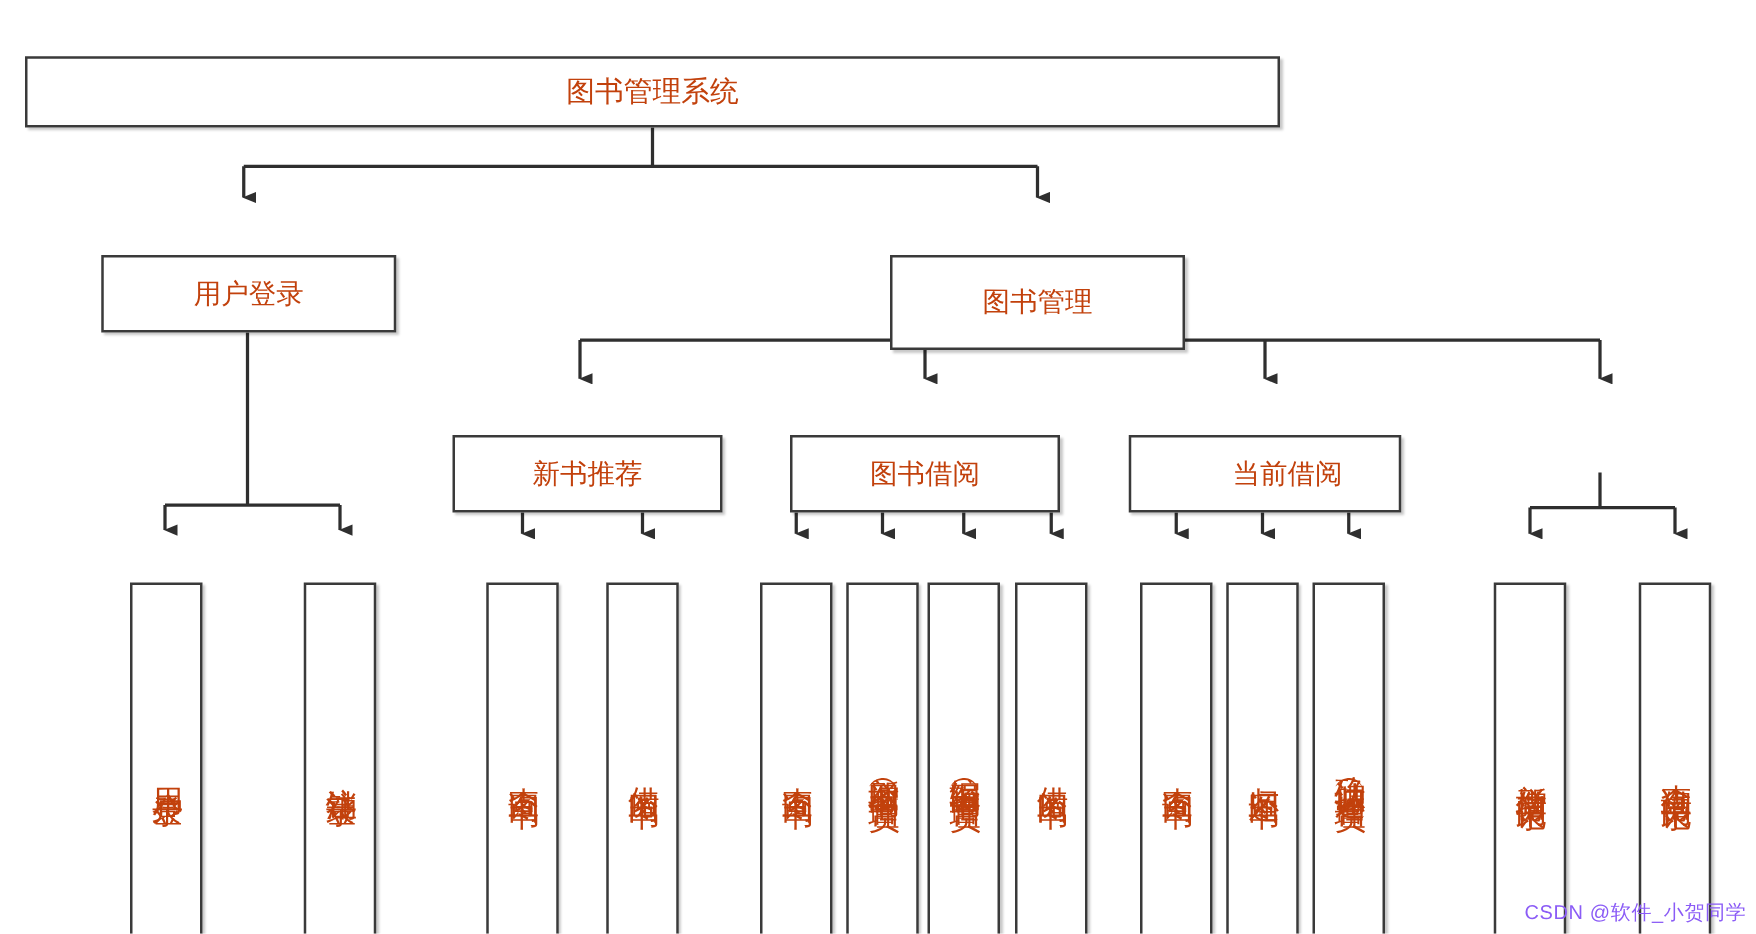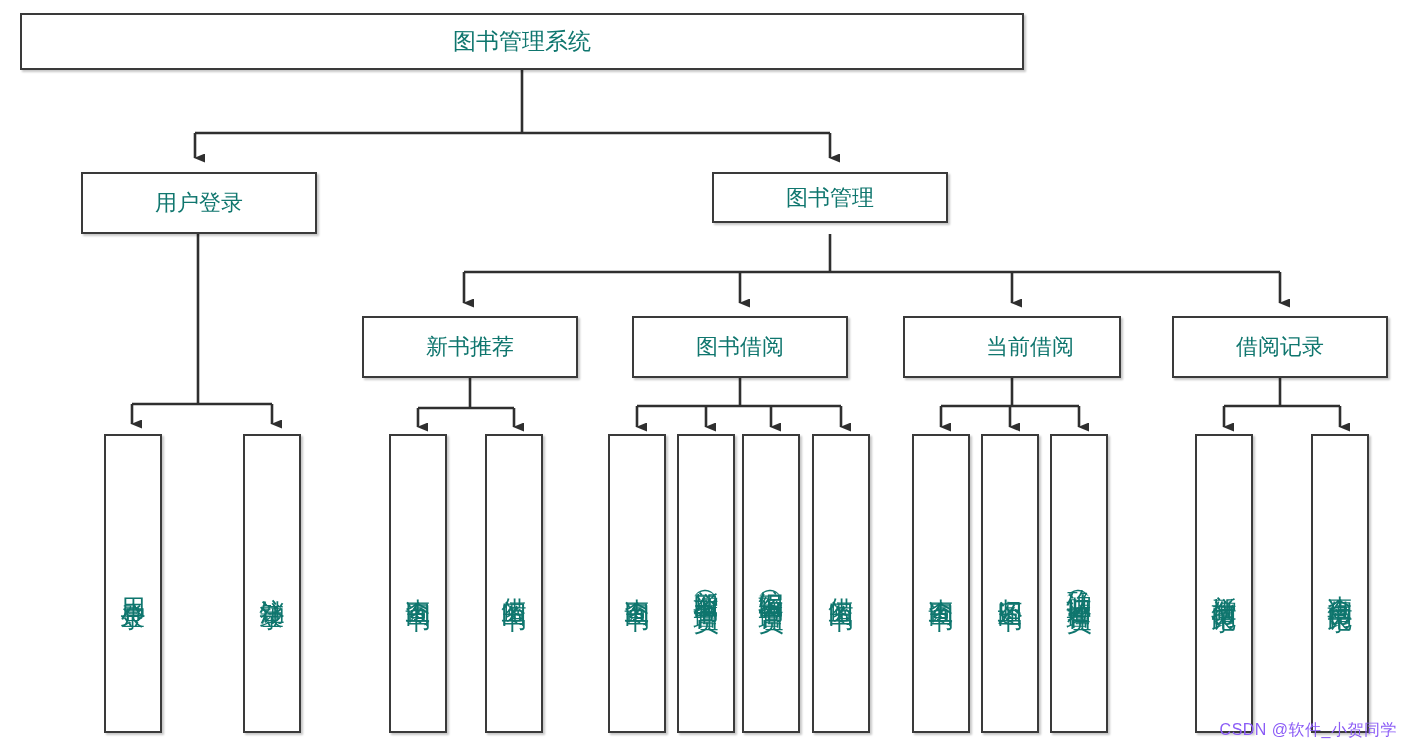--- a/index.html
+++ b/index.html
@@ -27,21 +27,22 @@
   }
   .node {
     position: absolute;
     box-sizing: border-box;
     background: #ffffff;
     border: 2px solid #3a3a3a;
     box-shadow: 2px 2px 2px rgba(0,0,0,0.22);
     display: flex;
     align-items: center;
     justify-content: center;
-    color: #0f766e;
+    color: #c2410c;
+    margin-top: 32px;
   }
   .node .label {
     display: block;
     text-align: center;
     line-height: 1.15;
   }
   .node.h .label {
     font-size: 22px;
   }
   .node.root .label {
@@ -126,35 +127,32 @@
     </g>
   </svg>
 
   <div class="node root h" style="left:20px; top:13px; width:1004px; height:57px;">
     <span class="label">图书管理系统</span>
   </div>
 
   <div class="node h" style="left:81px; top:172px; width:236px; height:62px;">
     <span class="label">用户登录</span>
   </div>
-  <div class="node h" style="left:712px; top:172px; width:236px; height:51px;">
+  <div class="node h" style="left:712px; top:172px; width:236px; height:76px;">
     <span class="label">图书管理</span>
   </div>
 
   <div class="node h" style="left:362px; top:316px; width:216px; height:62px;">
     <span class="label">新书推荐</span>
   </div>
   <div class="node h" style="left:632px; top:316px; width:216px; height:62px;">
     <span class="label">图书借阅</span>
   </div>
   <div class="node h" style="left:903px; top:316px; width:218px; height:62px;padding-left:36px;">
     <span class="label">当前借阅</span>
-  </div>
-  <div class="node h" style="left:1172px; top:316px; width:216px; height:62px;">
-    <span class="label">借阅记录</span>
   </div>
 
   <div class="node v" style="left:104px; top:434px; width:58px; height:299px;">
     <span class="label">用户登录</span>
   </div>
   <div class="node v" style="left:243px; top:434px; width:58px; height:299px;">
     <span class="label">注销登录</span>
   </div>
 
   <div class="node v" style="left:389px; top:434px; width:58px; height:299px;">

